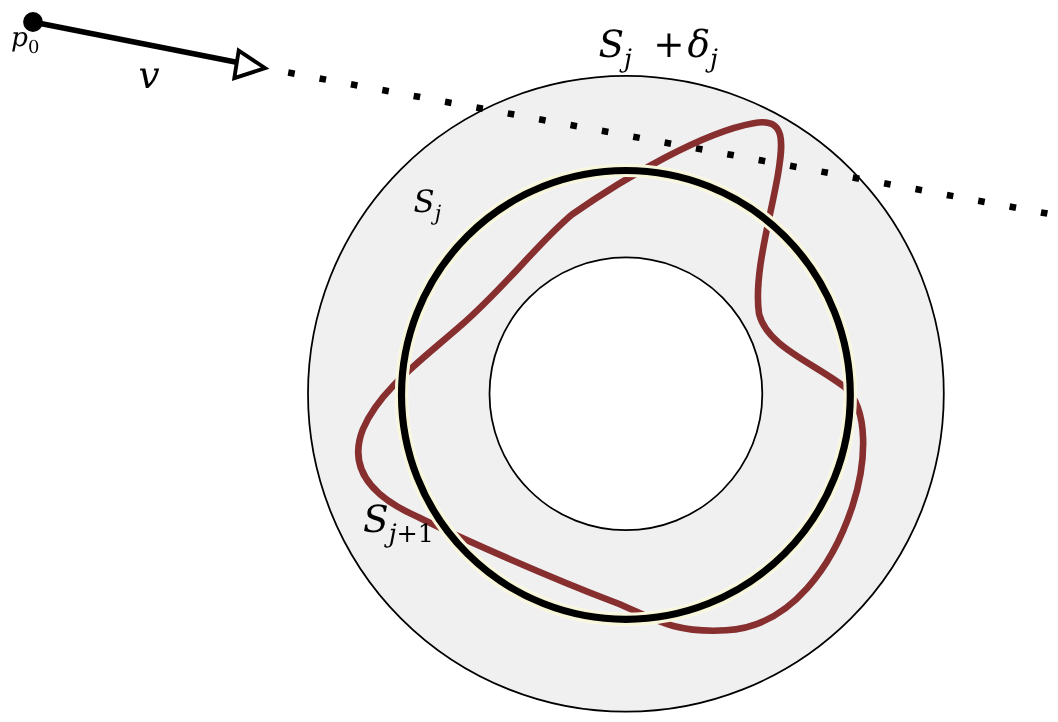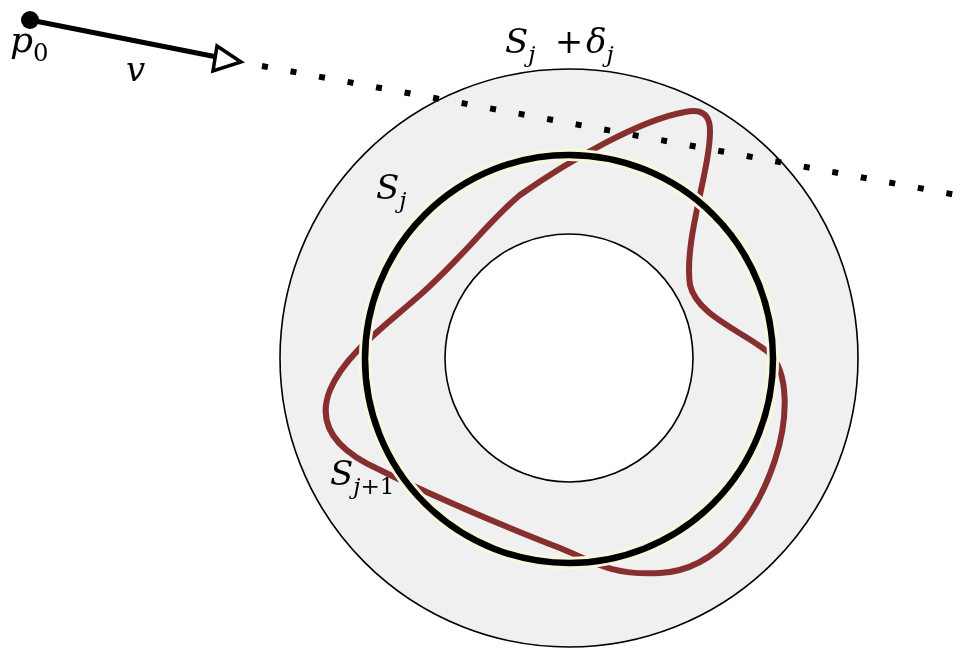--- a/index.html
+++ b/index.html
@@ -34,24 +34,24 @@
       vertical-align: -0.38em;
       font-style: italic;
     }
     .math-label .sub-upright {
       font-style: normal;
     }
     .math-label .op {
       font-style: normal;
       margin: 0 0.08em 0 0.25em;
     }
-    #label-p0 { left: 10px; top: 22px; font-size: 36px; }
+    #label-p0 { left: 10px; top: 22px; font-size: 24px; }
     #label-v { left: 126px; top: 52px; font-size: 34px; }
-    #label-sj-delta { left: 505px; top: 24px; font-size: 34px; }
-    #label-sj { left: 376px; top: 170px; font-size: 34px; }
+    #label-sj-delta { left: 544px; top: 24px; font-size: 34px; }
+    #label-sj { left: 376px; top: 170px; font-size: 28px; }
     #label-sj1 { left: 318px; top: 456px; font-size: 34px; margin-left: 12px; }
   </style>
 </head>
 <body>
 
 <svg id="figure" width="962" height="656" viewBox="0 0 962 656" xmlns="http://www.w3.org/2000/svg">
 
   <circle id="outer-circle" cx="569" cy="358" r="289" fill="#f0f0f0" stroke="#000" stroke-width="1.6"></circle>
 
   <circle id="inner-circle" cx="569" cy="358" r="124" fill="#ffffff" stroke="#000" stroke-width="1.6"></circle>

